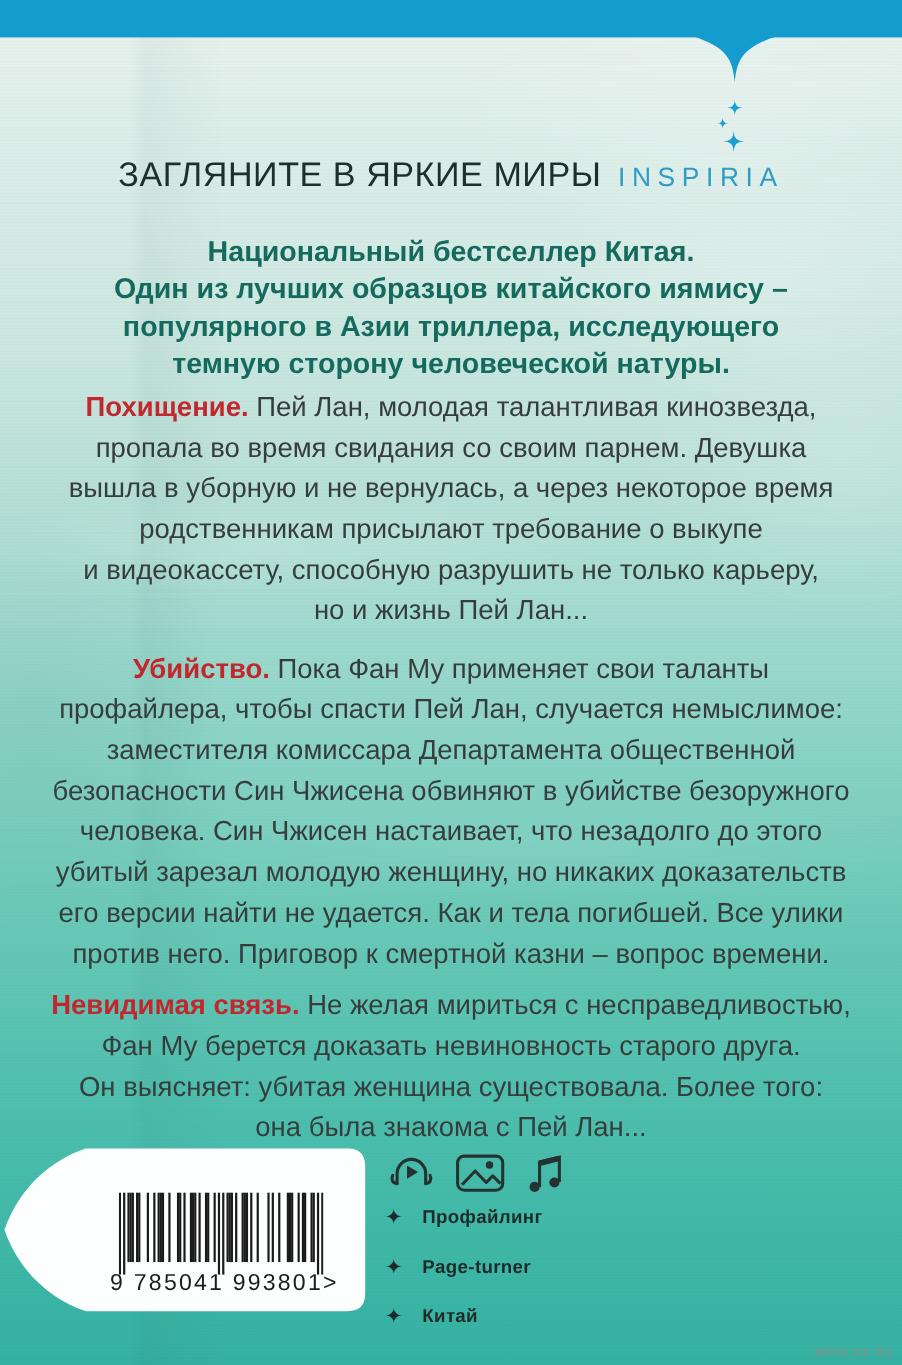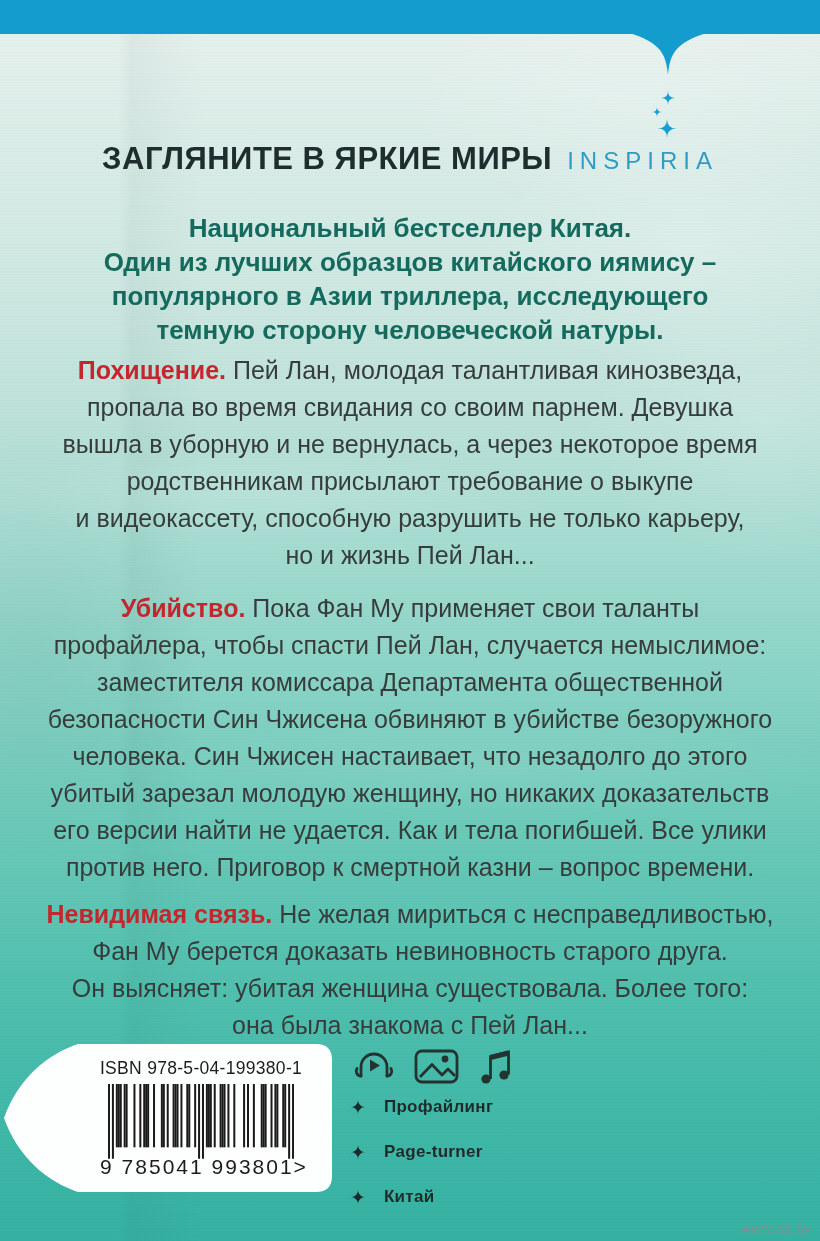--- a/index.html
+++ b/index.html
@@ -32,21 +32,21 @@
   #top-band{position:absolute;left:0;top:0;width:820px;height:34px;background:#139ccd;}
   #droplet{position:absolute;left:626px;top:33px;width:84px;height:44px;}
   #sparkles{position:absolute;left:640px;top:86px;width:56px;height:56px;}
 
   
   #header{
     position:absolute;left:0;top:141px;width:820px;
     display:flex;justify-content:center;align-items:baseline;gap:15px;
     white-space:nowrap;
   }
-  #tagline{font-size:31px;font-weight:700;color:#1e2d2e;letter-spacing:.5px;}
+  #tagline{font-size:31px;font-weight:400;color:#1e2d2e;letter-spacing:.5px;}
   #logo{font-size:24px;font-weight:500;color:#2f9cc6;letter-spacing:6px;}
 
   
   .centered{white-space:pre-line;text-align:center;position:absolute;left:15px;width:790px;}
   #intro{top:201px;font-size:26px;line-height:34px;font-weight:700;color:#156a5e;margin-top:10px;}
   .para{font-size:25px;line-height:37px;color:#363d3c;}
   .para .lead{font-weight:700;color:#c3272e;}
   #para-1{top:352px;}
   #para-2{top:590px;text-align:center;}
   #para-3{top:896px;}
@@ -127,21 +127,20 @@
 Фан Му берется доказать невиновность старого друга.
 Он выясняет: убитая женщина существовала. Более того:
 она была знакома с Пей Лан...</span></div>
 
   <svg id="panel-svg" viewBox="0 0 340 160">
     <path d="M78,4 L316,4 Q332,4 332,20 L332,136 Q332,152 316,152 L78,152
              C48,142 18,118 4,78
              C18,38 48,14 78,4 Z" fill="#fdfefe"></path>
   </svg>
 
-  <div id="isbn">ISBN 978-5-04-199380-1</div>
   <svg id="barcode" viewBox="0 0 95 30" preserveAspectRatio="none">
       <rect x="0" y="0" width="1.02" height="29.5" fill="#1a1a1a"></rect>
       <rect x="2" y="0" width="1.02" height="29.5" fill="#1a1a1a"></rect>
       <rect x="4" y="0" width="1.02" height="25" fill="#1a1a1a"></rect>
       <rect x="5" y="0" width="1.02" height="25" fill="#1a1a1a"></rect>
       <rect x="6" y="0" width="1.02" height="25" fill="#1a1a1a"></rect>
       <rect x="8" y="0" width="1.02" height="25" fill="#1a1a1a"></rect>
       <rect x="9" y="0" width="1.02" height="25" fill="#1a1a1a"></rect>
       <rect x="13" y="0" width="1.02" height="25" fill="#1a1a1a"></rect>
       <rect x="16" y="0" width="1.02" height="25" fill="#1a1a1a"></rect>

